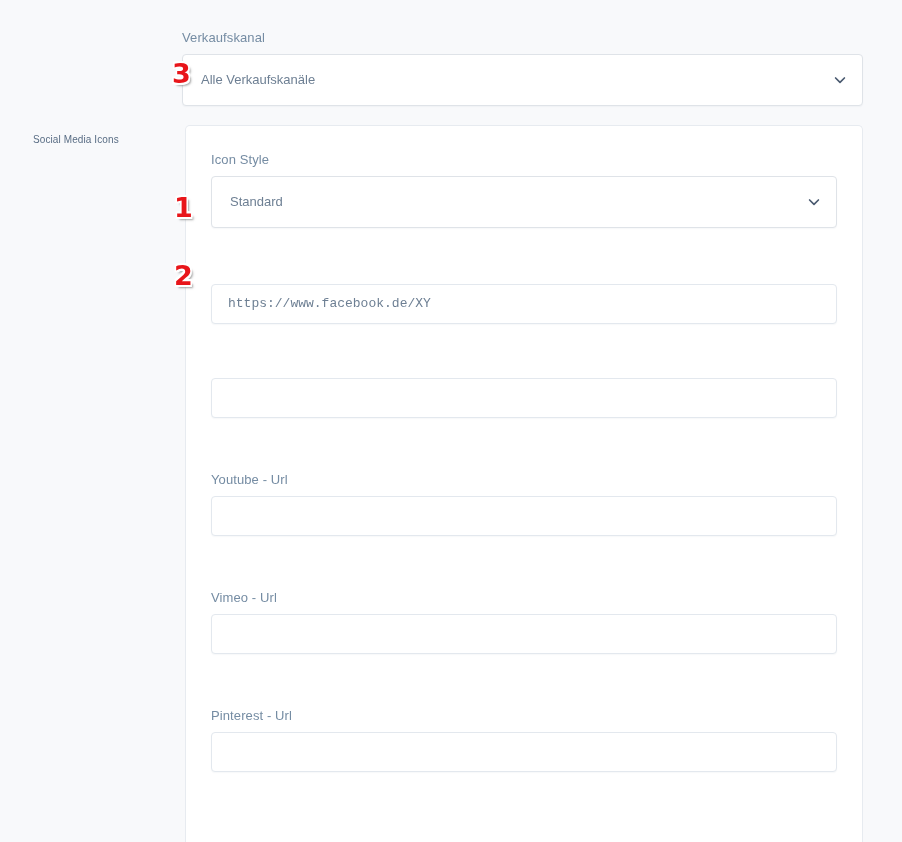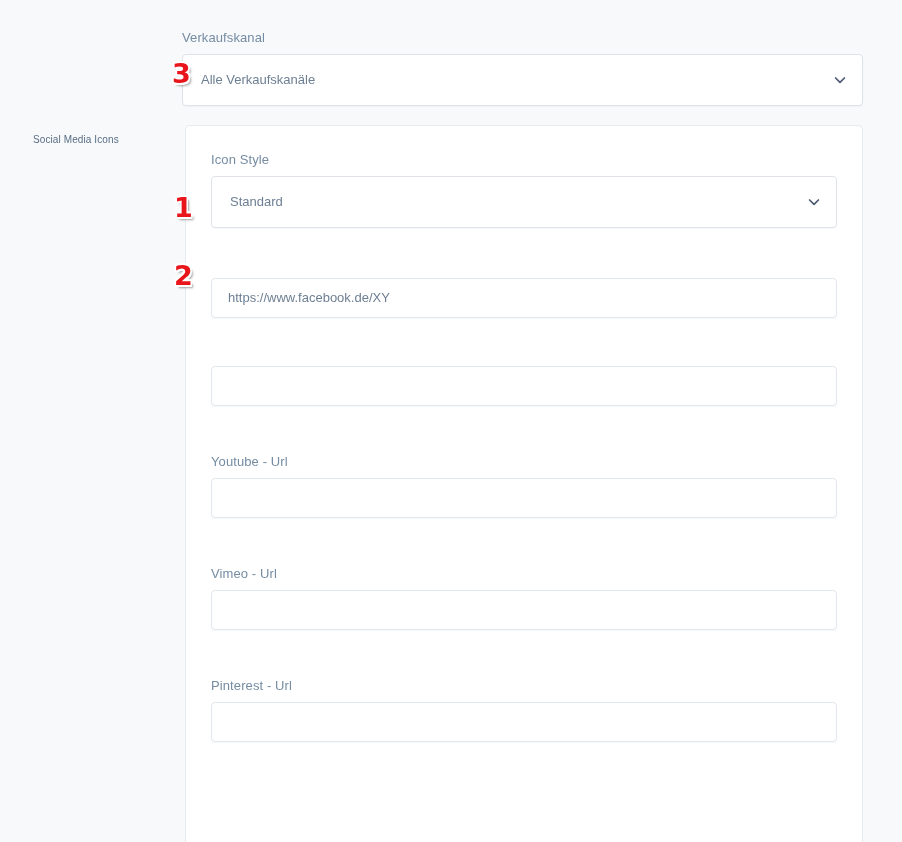--- a/index.html
+++ b/index.html
@@ -49,20 +49,21 @@
     display: flex;
     align-items: center;
     padding: 0 36px 0 18px;
   }
   .control.text {
     height: 40px;
     display: flex;
     align-items: center;
     padding: 0 16px;
     border-color: #e3e8ee;
+    font-family: Liberation Mono, monospace;
   }
   .control .value {
     font-size: 13px;
     color: #6d7f93;
     line-height: 18px;
     white-space: nowrap;
     overflow: hidden;
     text-overflow: ellipsis;
   }
   .chevron {
@@ -102,21 +103,21 @@
     box-sizing: border-box;
   }
 
   .panel-inner {
     position: absolute;
     left: 25px;
     top: 26px;
     right: 25px;
   }
 
-  .form-row { margin-bottom: 0; }
+  .form-row { margin-bottom: 6px; }
   .form-row .field-label { margin-bottom: 8px; }
 
   .gap-select { height: 50px; }
   .gap-text   { height: 48px; }
 
   
   .marker {
     position: absolute;
     font-family: "DejaVu Sans", sans-serif;
     font-weight: bold;

